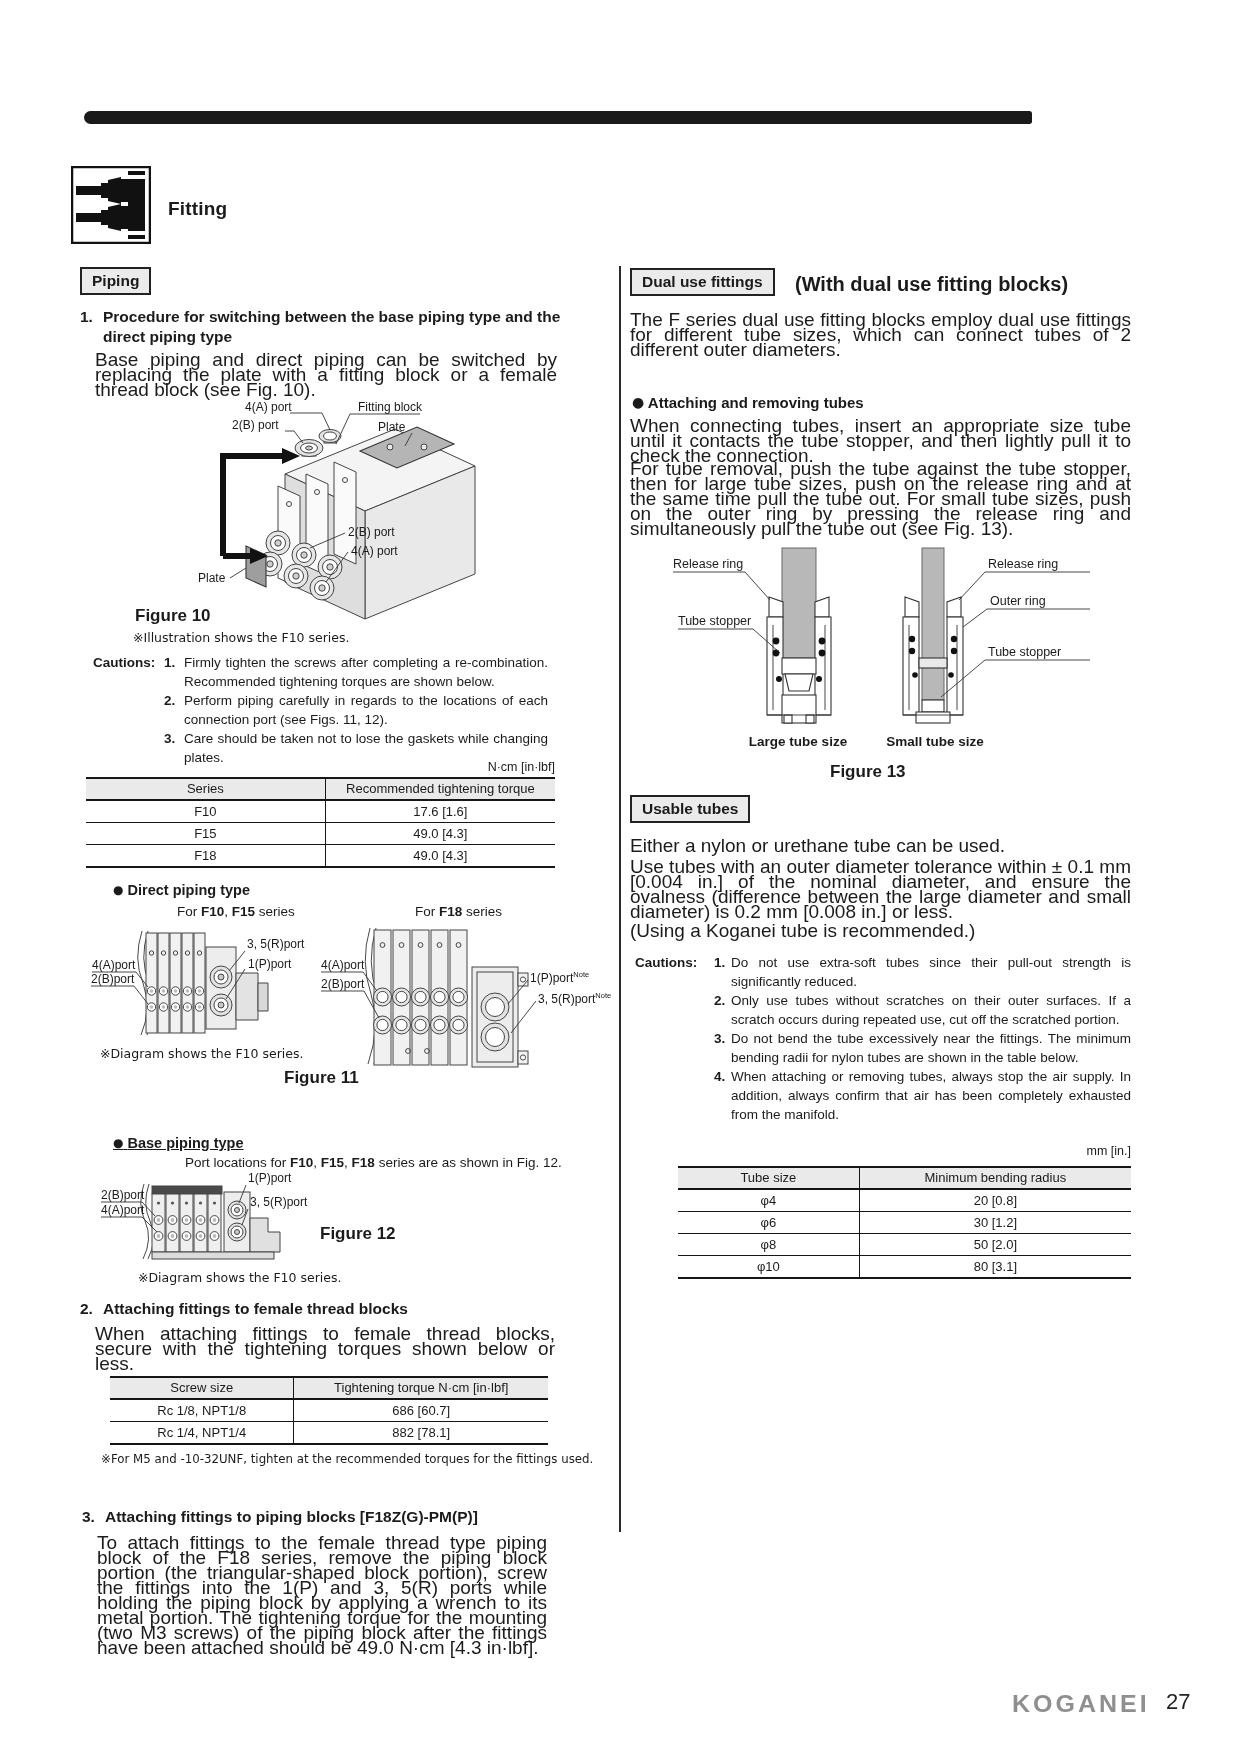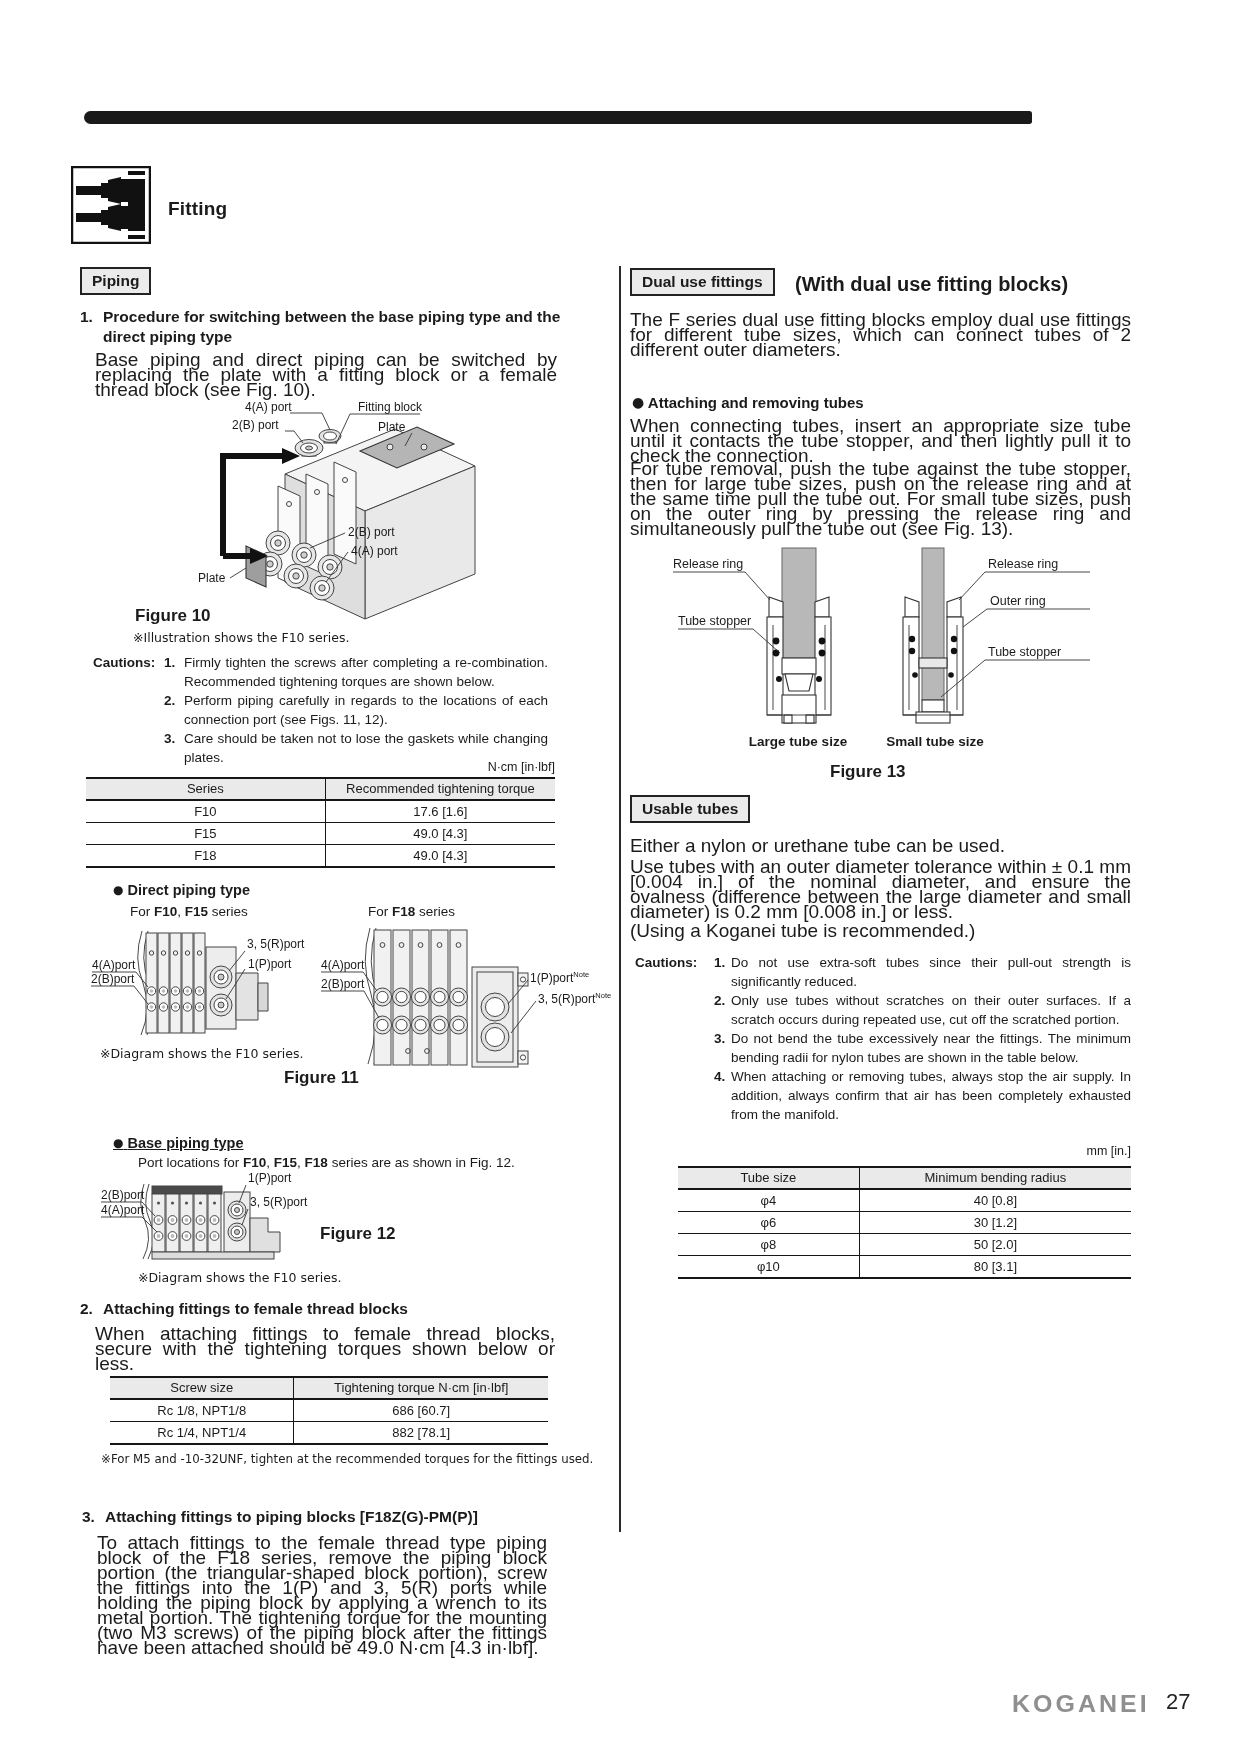--- a/index.html
+++ b/index.html
@@ -9,21 +9,21 @@
   .topbar{background:#1a1a1a;border-radius:7px 3px 3px 7px;}
   .app-title{font-size:19px;font-weight:bold;letter-spacing:0.2px;}
   .box-label{display:inline-block;border:2px solid #222;background:#ebebeb;
              padding:2px 10px 3px 10px;font-weight:bold;font-size:15.5px;line-height:1.25;}
   .sec-head{font-size:15.5px;font-weight:bold;line-height:1.3;padding-left:23px;}
   .sec-num{position:absolute;left:0;top:0;}
   .body-text{font-size:19px;line-height:15px;text-align:justify;}
   .b{font-weight:bold;}
   .bullet{font-family:"DejaVu Sans","Liberation Sans",sans-serif;font-size:12px;vertical-align:1px;}
   .bullet-head{font-size:14.5px;font-weight:bold;}
-  .sub-line{font-size:13.5px;}
+  .sub-line{font-size:13.5px;margin-left:47px;}
   .fig-caption{font-size:17px;font-weight:bold;text-align:center;}
   .fig-note{font-size:12.5px;font-family:"DejaVu Sans","Liberation Sans",sans-serif;}
   .unit-label{font-size:12.5px;text-align:right;}
   .cautions{font-size:13.5px;line-height:19px;}
   .cau-label{position:absolute;left:0;top:0;font-weight:bold;}
   .cau-items{}
   .cau-item{display:flex;}
   .cau-num{font-weight:bold;flex:0 0 20px;}
   .cau-text{flex:1;text-align:justify;}
   table.spec{border-collapse:collapse;width:100%;font-size:13px;color:#1b1b1b;
@@ -575,21 +575,21 @@
         </colgroup>
       <thead>
           <tr>
         <th>Tube size</th>
         <th>Minimum bending radius</th>
       </tr>
         </thead>
       <tbody>
         <tr>
             <td>φ4</td>
-            <td>40 [0.8]</td>
+            <td>20 [0.8]</td>
           </tr>
         <tr>
             <td>φ6</td>
             <td>30 [1.2]</td>
           </tr>
         <tr>
             <td>φ8</td>
             <td>50 [2.0]</td>
           </tr>
         <tr>

